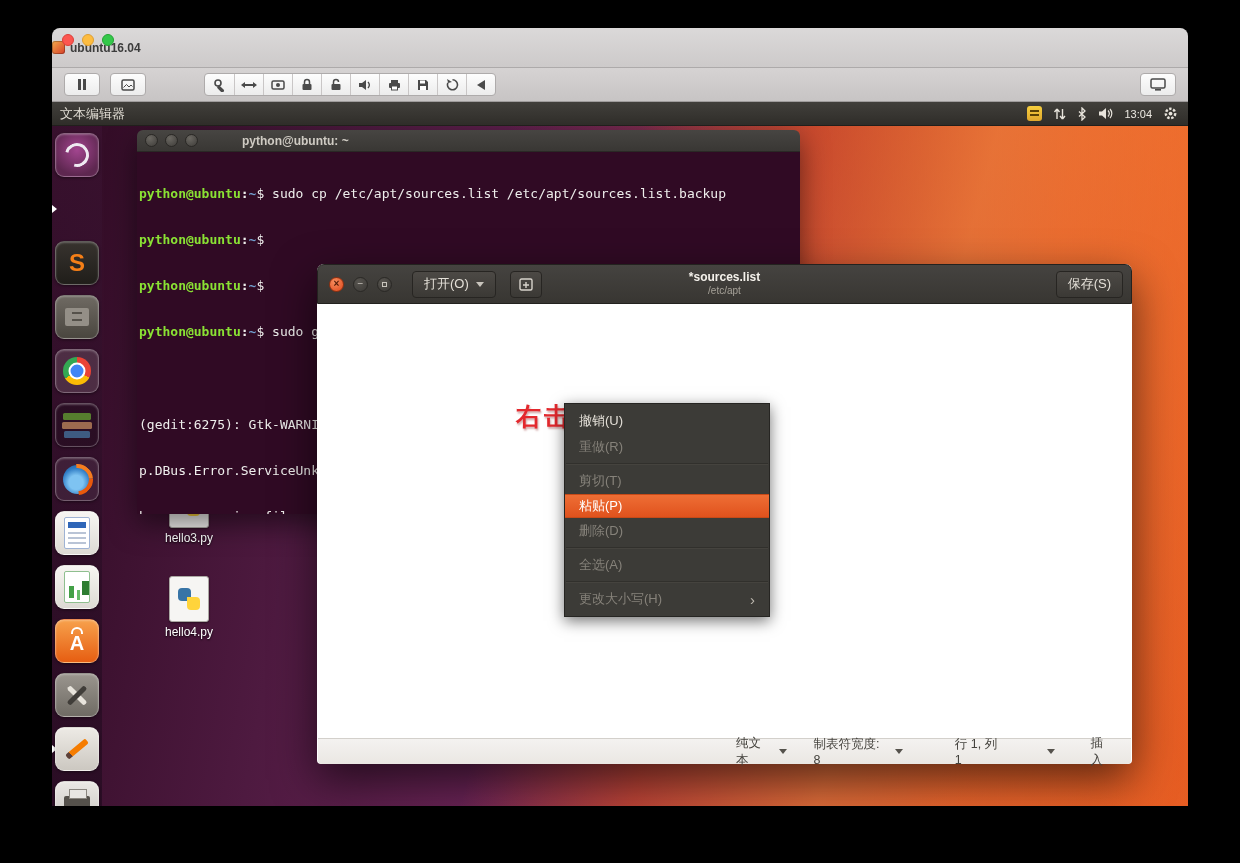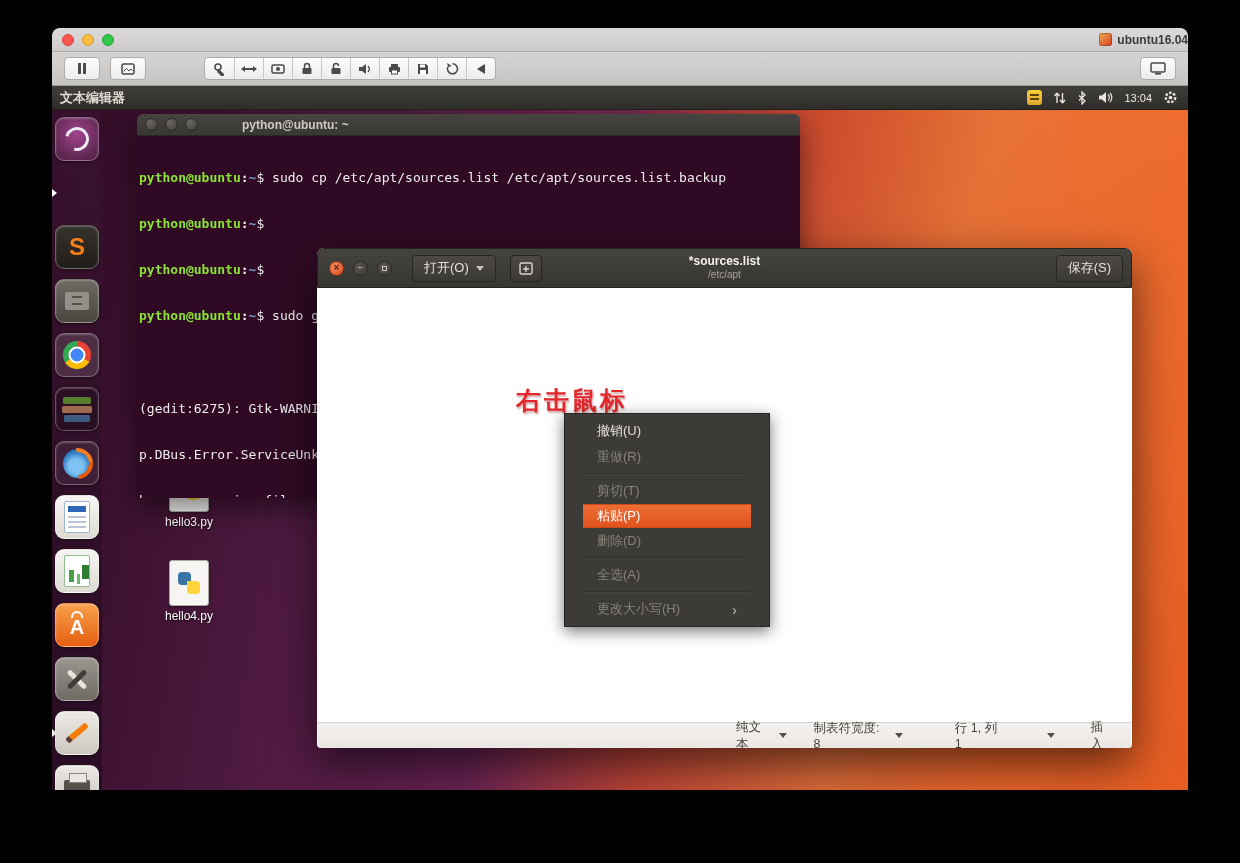--- a/index.html
+++ b/index.html
@@ -2,21 +2,21 @@
 <html><head>
 <meta charset="utf-8">
 <style>
   *{margin:0;padding:0;box-sizing:border-box;}
   html,body{width:1240px;height:863px;}
   body{background:#000;font-family:"Liberation Sans","DejaVu Sans",sans-serif;position:relative;overflow:hidden;}
   .screen{position:absolute;inset:0;}
 
   
   .mac-window{position:absolute;left:52px;top:28px;width:1136px;height:762px;border-radius:8px 8px 2px 2px;box-shadow:0 22px 60px rgba(0,0,0,.65);background:#222;}
-  .mac-titlebar{height:24px;background:linear-gradient(#dbd9d9,#cdcaca);border-bottom:1px solid #adaaaa;border-radius:8px 8px 0 0;position:relative;display:flex;align-items:center;justify-content:flex-end;}
+  .mac-titlebar{height:40px;background:linear-gradient(#dbd9d9,#cdcaca);border-bottom:1px solid #adaaaa;border-radius:8px 8px 0 0;position:relative;display:flex;align-items:center;justify-content:flex-start;}
   .traffic{position:absolute;left:10px;top:6px;display:flex;gap:8px;}
   .tl{width:12px;height:12px;border-radius:50%;}
   .tl.red{background:#fc5650;border:1px solid #dd3f39;}
   .tl.yellow{background:#fdbc40;border:1px solid #de9f33;}
   .tl.green{background:#34c84a;border:1px solid #23a434;}
   .mac-title{font-size:12px;color:#3c3c3c;display:flex;align-items:center;gap:5px;font-weight:bold;}
   .vm-ico{width:13px;height:13px;border-radius:3px;background:linear-gradient(135deg,#f0a048 10%,#d9482c 90%);box-shadow:inset 0 0 0 1px rgba(0,0,0,.25);}
   .mac-toolbar{height:34px;background:linear-gradient(#d6d3d3,#c7c4c4);border-bottom:1px solid #9f9c9c;display:flex;align-items:center;padding:0 12px;}
   .tb-btn{height:23px;min-width:36px;display:flex;align-items:center;justify-content:center;background:linear-gradient(#fdfdfd,#ececec);border:1px solid #aeabab;border-radius:4px;margin-right:10px;}
   .tb-seg{display:flex;height:23px;background:linear-gradient(#fdfdfd,#ececec);border:1px solid #aeabab;border-radius:4px;margin-left:48px;}
@@ -24,21 +24,21 @@
   .tb-seg .seg + .seg{border-left:1px solid #c9c6c6;}
   .tb-right{margin-left:auto;margin-right:0;}
 
   
   .desktop{position:relative;height:704px;overflow:hidden;background:#2E0A22;}
   .wallpaper{position:absolute;inset:0;background:
     linear-gradient(105deg, rgba(233,84,32,0) 45%, rgba(233,84,32,.55) 58%, rgba(247,132,60,.65) 72%, rgba(233,84,32,.4) 100%),
     linear-gradient(60deg, rgba(120,40,80,0) 55%, rgba(200,80,40,.35) 75%, rgba(240,120,50,.5) 100%),
     linear-gradient(100deg,#2E0A22 0%,#4E1A40 25%,#692355 45%,#853050 58%,#A43A33 70%,#D64A20 82%,#F26C22 100%);}
   .top-panel{position:absolute;left:0;top:0;right:0;height:24px;background:linear-gradient(#413F3B,#2F2D29);border-bottom:1px solid #211F1C;display:flex;align-items:center;color:#DFDBD2;font-size:13px;z-index:6;}
-  .app-menu{margin-left:8px;font-weight:bold;}
+  .app-menu{margin-left:8px;}
   .indicators{margin-left:auto;display:flex;align-items:center;gap:11px;margin-right:10px;}
   .ind-ime{width:15px;height:15px;border-radius:3px;background:linear-gradient(#F7CF3E,#DFA72D);position:relative;}
   .ind-ime::after{content:"";position:absolute;left:3px;top:4px;width:9px;height:2px;background:#5a4206;box-shadow:0 4px 0 #5a4206;}
   .clock{font-size:11px;color:#EDEAE3;}
 
   
   .launcher{position:absolute;left:0;top:24px;width:50px;bottom:0;background:linear-gradient(rgba(58,18,48,.78),rgba(38,12,34,.82));overflow:hidden;display:flex;flex-direction:column;align-items:center;padding-top:6px;gap:8px;z-index:5;}
   .litem{width:50px;height:46px;position:relative;display:flex;align-items:center;justify-content:center;flex:0 0 auto;}
   .litem.running::before{content:"";position:absolute;left:0;top:50%;transform:translateY(-50%);border-left:5px solid #fff;border-top:4px solid transparent;border-bottom:4px solid transparent;}
   .tile{width:44px;height:44px;border-radius:9px;border:1px solid rgba(255,255,255,.28);box-shadow:inset 0 1px 2px rgba(255,255,255,.25),0 1px 3px rgba(0,0,0,.45);display:flex;align-items:center;justify-content:center;overflow:hidden;position:relative;}
@@ -110,21 +110,21 @@
   .g-btn.newtab{margin-left:14px;width:32px;padding:0;justify-content:center;}
   .caret-down{width:0;height:0;border-left:4px solid transparent;border-right:4px solid transparent;border-top:5px solid #C8C4BC;}
   .g-titlebox{position:absolute;left:50%;top:5px;transform:translateX(-50%);text-align:center;}
   .g-title{font-size:12px;font-weight:bold;color:#F4F1EB;}
   .g-subtitle{font-size:10px;color:#A6A299;margin-top:1px;}
   .g-btn.save{margin-left:auto;}
   .g-content{position:absolute;left:1px;right:1px;top:40px;bottom:26px;background:#fff;}
   .annotation{position:absolute;left:198px;top:96px;font-size:25px;font-weight:bold;color:#E3282D;letter-spacing:3px;text-shadow:1px 2px 2px rgba(130,10,10,.35);}
 
   
-  .ctx{position:absolute;left:247px;top:165px;width:206px;background:#3C3B37;border:1px solid #262522;box-shadow:0 4px 14px rgba(0,0,0,.55);padding:4px 18px;z-index:12;}
+  .ctx{position:absolute;left:247px;top:139px;width:206px;background:#3C3B37;border:1px solid #262522;box-shadow:0 4px 14px rgba(0,0,0,.55);padding:4px 0;z-index:12;}
   .ctx-item{height:26px;display:flex;align-items:center;padding:0 14px;font-size:13px;color:#E3DFD7;}
   .ctx-item.disabled{color:#86827A;}
   .ctx-item.highlight{background:linear-gradient(#EE6E35,#E0521D);color:#fff;border-top:1px solid #C74A18;border-bottom:1px solid #C74A18;height:24px;}
   .ctx-sep{height:0;margin:3px 1px;border-top:1px solid #31302C;border-bottom:1px solid #45433E;}
   .sub-arrow{margin-left:auto;color:#BDB8AF;font-size:15px;line-height:1;}
 
   
   .g-status{position:absolute;left:1px;right:1px;bottom:0;height:26px;background:linear-gradient(#F4F2F0,#EAE7E3);border-top:1px solid #D3D0CB;border-radius:0 0 4px 4px;display:flex;align-items:center;font-size:12.5px;color:#44423D;}
   .st-item{display:flex;align-items:center;gap:7px;}
   .st-caret{width:0;height:0;border-left:4px solid transparent;border-right:4px solid transparent;border-top:5px solid #55524C;}

